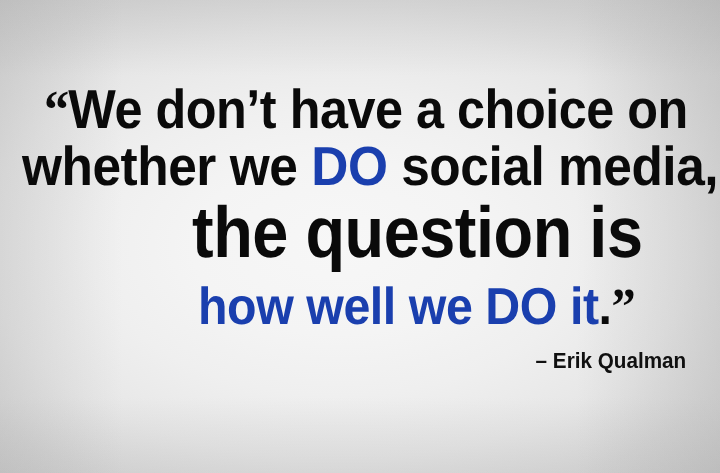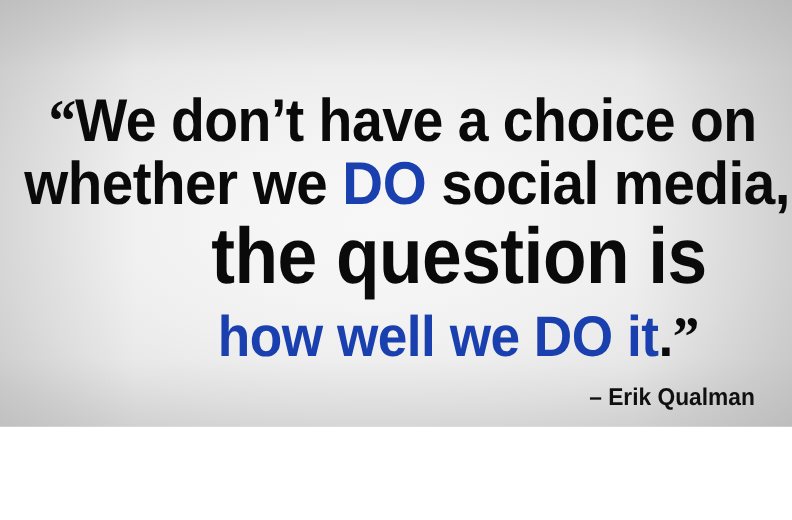--- a/index.html
+++ b/index.html
@@ -10,21 +10,21 @@
   body {
     width: 720px;
     height: 473px;
     overflow: hidden;
     font-family: "Liberation Sans", sans-serif;
   }
 
   #quote-card {
     position: relative;
     width: 720px;
-    height: 388px;
+    height: 473px;
     box-sizing: border-box;
     
     background-color: #e3e3e3;
     overflow: hidden;
     padding-left: 23px;
   }
 
   
   #bg-glow {
     position: absolute;

